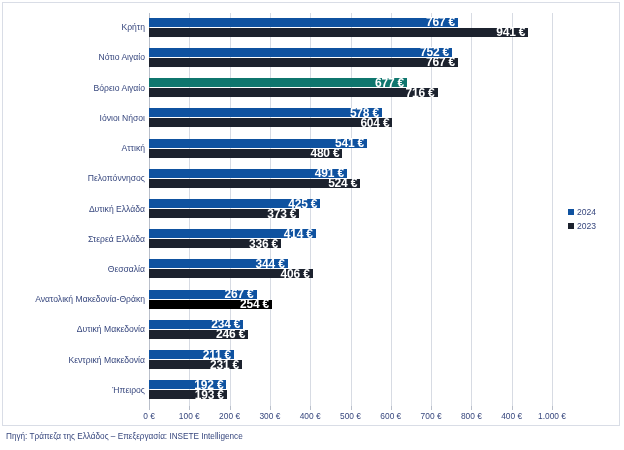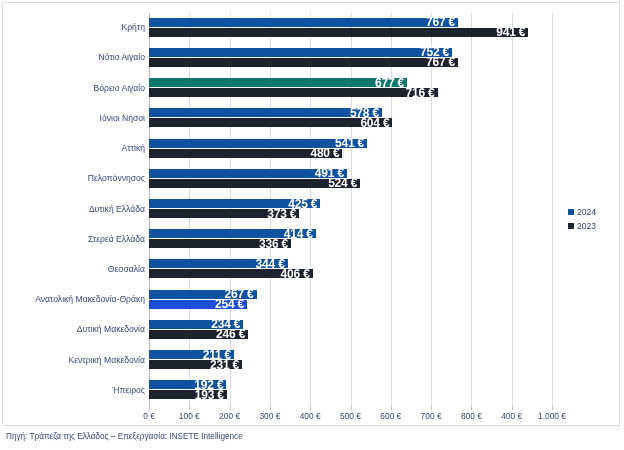--- a/index.html
+++ b/index.html
@@ -242,37 +242,37 @@
             <span class="bar-label">425 €</span>
           </div>
           <div class="bar y2023" title="Δυτική Ελλάδα 2023: 373 €" style="width: 150.319px; background: rgb(28, 34, 46);">
             <span class="bar-label">373 €</span>
           </div>
         </div>
         <div class="row" style="top: 216.231px;">
           <div class="bar y2024" title="Στερεά Ελλάδα 2024: 414 €" style="width: 166.842px; background: rgb(15, 82, 160);">
             <span class="bar-label">414 €</span>
           </div>
-          <div class="bar y2023" title="Στερεά Ελλάδα 2023: 336 €" style="width: 142px; background: rgb(28, 34, 46);">
+          <div class="bar y2023" title="Στερεά Ελλάδα 2023: 336 €" style="width: 132px; background: rgb(28, 34, 46);">
             <span class="bar-label">336 €</span>
           </div>
         </div>
         <div class="row" style="top: 246.462px;">
           <div class="bar y2024" title="Θεσσαλία 2024: 344 €" style="width: 138.632px; background: rgb(15, 82, 160);">
             <span class="bar-label">344 €</span>
           </div>
           <div class="bar y2023" title="Θεσσαλία 2023: 406 €" style="width: 163.618px; background: rgb(28, 34, 46);">
             <span class="bar-label">406 €</span>
           </div>
         </div>
         <div class="row" style="top: 276.692px;">
           <div class="bar y2024" title="Ανατολική Μακεδονία-Θράκη 2024: 267 €" style="width: 107.601px; background: rgb(15, 82, 160);">
             <span class="bar-label">267 €</span>
           </div>
-          <div class="bar y2023" title="Ανατολική Μακεδονία-Θράκη 2023: 254 €" style="width: 98px; background: #1d4ed8;">
+          <div class="bar y2023" title="Ανατολική Μακεδονία-Θράκη 2023: 254 €" style="width: 123px; background: #000000;">
             <span class="bar-label">254 €</span>
           </div>
         </div>
         <div class="row" style="top: 306.923px;">
           <div class="bar y2024" title="Δυτική Μακεδονία 2024: 234 €" style="width: 94.302px; background: rgb(15, 82, 160);">
             <span class="bar-label">234 €</span>
           </div>
           <div class="bar y2023" title="Δυτική Μακεδονία 2023: 246 €" style="width: 99.138px; background: rgb(28, 34, 46);">
             <span class="bar-label">246 €</span>
           </div>

